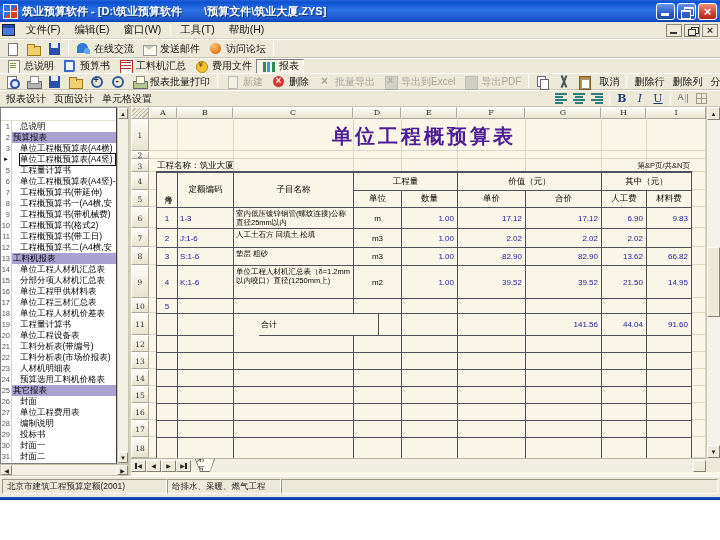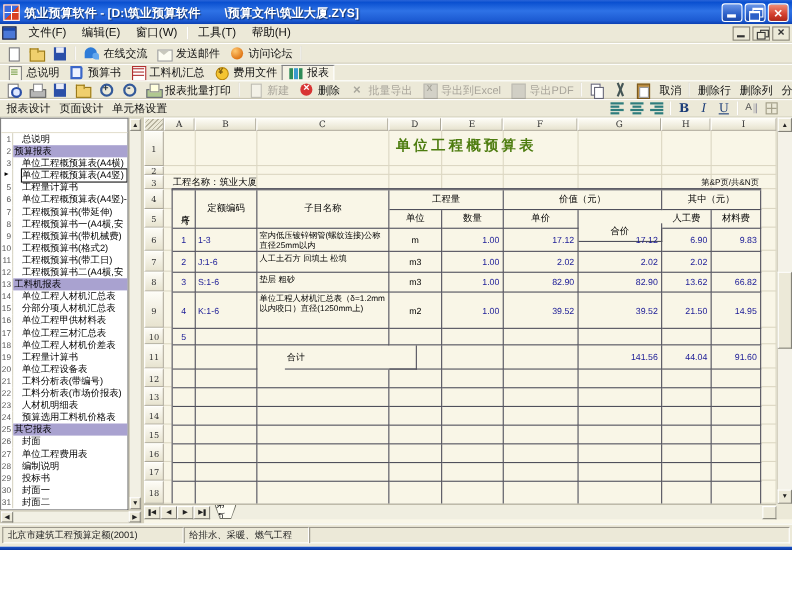--- a/index.html
+++ b/index.html
@@ -148,22 +148,22 @@
      font-family:"DejaVu Serif","Liberation Serif",serif;font-size:8px;color:#333;text-align:center;line-height:10px;flex:none;}
   .corner-cell{background:#ece9d8 repeating-linear-gradient(135deg,transparent 0 2px,#b8b4a0 2px 3px);}
   .row-headers{position:absolute;left:0;top:12px;width:18px;}
   .row-headers .ghead{display:block;width:18px;border-left:1px solid #fff;}
   .sheet{position:absolute;left:18px;top:12px;width:557px;height:339px;background:#f9f6e7;overflow:hidden;}
   .gl-h{position:absolute;left:0;width:557px;height:1px;background:#dcd7c3;}
   .gl-v{position:absolute;top:0;width:1px;height:339px;background:#dcd7c3;}
 
   
   #report{position:absolute;left:7px;top:0;width:536px;height:339px;}
-  .rt-title{position:absolute;left:0;top:4px;width:536px;text-align:center;font-size:13px;font-weight:bold;
-     font-family:"DejaVu Serif","Liberation Serif",serif;letter-spacing:3px;color:#4d7c0f;}
+  .rt-title{position:absolute;left:0;top:4px;width:536px;text-align:center;font-size:20px;font-weight:bold;
+     font-family:"DejaVu Serif","Liberation Serif",serif;letter-spacing:3px;color:#4c1d95;}
   .rt-meta{position:absolute;left:0;top:40px;width:536px;height:13px;border-bottom:1px solid #50505c;font-size:8.5px;color:#000;}
   .rt-proj{position:absolute;left:1px;top:1px;}
   .rt-page{position:absolute;right:2px;top:2px;font-size:7.5px;color:#111;}
   #report-table{position:absolute;left:0;top:53px;width:536px;height:286px;background:#f9f6e7;
      border-top:1px solid #50505c;border-left:1px solid #50505c;}
   .rc{position:absolute;border-right:1px solid #50505c;border-bottom:1px solid #50505c;overflow:hidden;
      font-size:8px;color:#000;display:flex;align-items:center;}
   .rc.c-center{justify-content:center;text-align:center;}
   .rc.c-right{justify-content:flex-end;padding-right:3px;}
   .rc.c-left{padding-left:2px;}
@@ -614,21 +614,21 @@
           <div id="report-table">
               <div class="rc c-head c-vert" style="left: 0px; width: 21px; top: 0px; height: 35px;">序号</div>
               <div class="rc c-head" style="left: 21px; width: 56px; top: 0px; height: 35px;">定额编码</div>
               <div class="rc c-head" style="left: 77px; width: 120px; top: 0px; height: 35px;">子目名称</div>
               <div class="rc c-head" style="left: 197px; width: 104px; top: 0px; height: 18px;">工程量</div>
               <div class="rc c-head" style="left: 301px; width: 144px; top: 0px; height: 18px; text-align: right;">价值（元）</div>
               <div class="rc c-head" style="left: 445px; width: 90px; top: 0px; height: 18px;">其中（元）</div>
               <div class="rc c-head" style="left: 197px; width: 48px; top: 18px; height: 17px;">单位</div>
               <div class="rc c-head" style="left: 245px; width: 56px; top: 18px; height: 17px;">数量</div>
               <div class="rc c-head" style="left: 301px; width: 68px; top: 18px; height: 17px;">单价</div>
-              <div class="rc c-head" style="left: 369px; width: 76px; top: 18px; height: 17px; margin-top: 12px;">合价</div>
+              <div class="rc c-head" style="left: 369px; width: 76px; top: 18px; height: 17px;">合价</div>
               <div class="rc c-head" style="left: 445px; width: 45px; top: 18px; height: 17px;">人工费</div>
               <div class="rc c-head" style="left: 490px; width: 45px; top: 18px; height: 17px;">材料费</div>
               <div class="rc c-center c-num" style="left: 0px; width: 21px; top: 35px; height: 21px;">1</div>
               <div class="rc c-left c-num" style="left: 21px; width: 56px; top: 35px; height: 21px;">1-3</div>
               <div class="rc c-name" style="left: 77px; width: 120px; top: 35px; height: 21px;">室内低压镀锌钢管(螺纹连接)公称直径25mm以内</div>
               <div class="rc c-center" style="left: 197px; width: 48px; top: 35px; height: 21px;">m</div>
               <div class="rc c-right c-num" style="left: 245px; width: 56px; top: 35px; height: 21px;">1.00</div>
               <div class="rc c-right c-num" style="left: 301px; width: 68px; top: 35px; height: 21px;">17.12</div>
               <div class="rc c-right c-num" style="left: 369px; width: 76px; top: 35px; height: 21px;">17.12</div>
               <div class="rc c-right c-num" style="left: 445px; width: 45px; top: 35px; height: 21px;">6.90</div>

